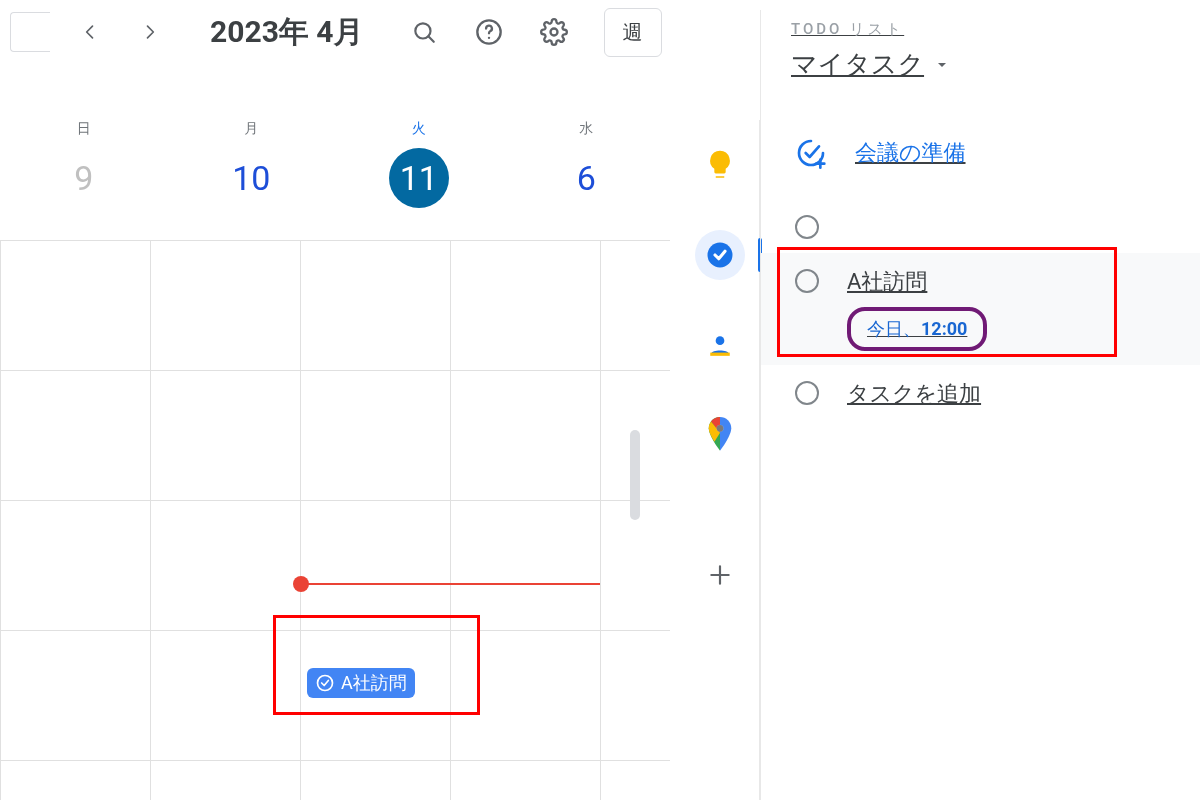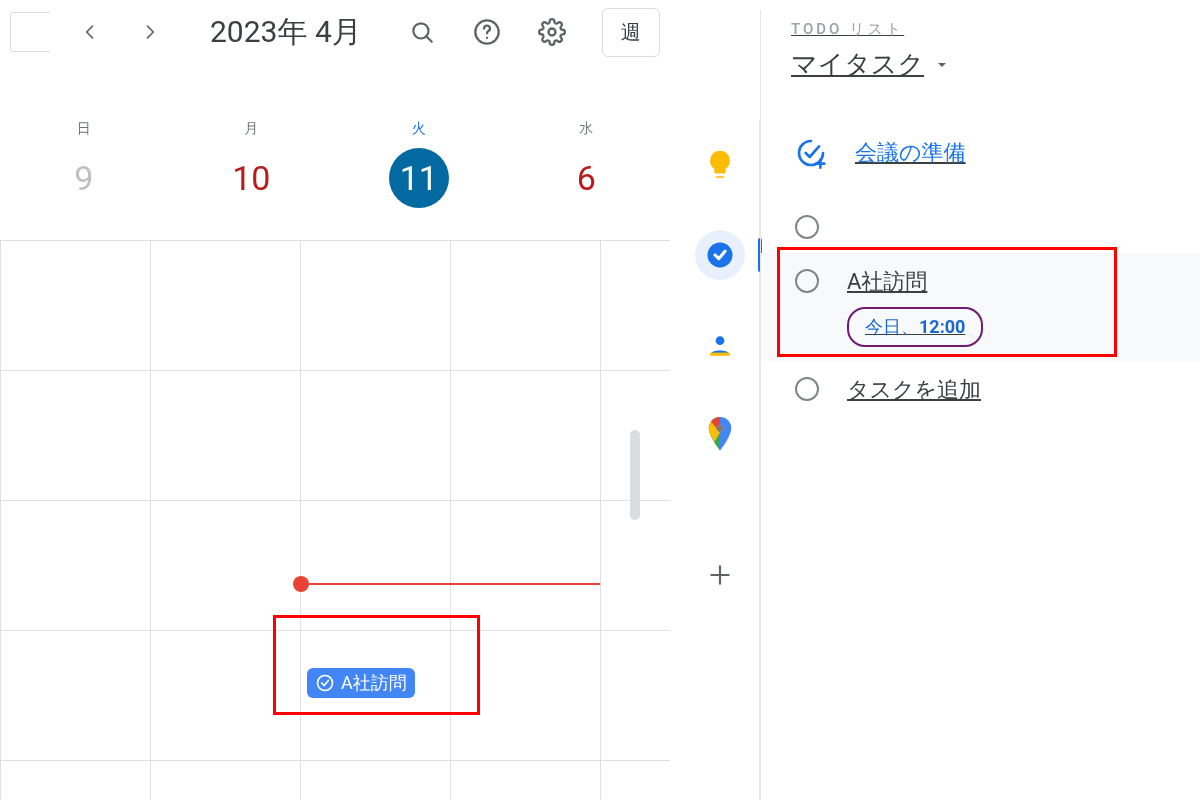--- a/index.html
+++ b/index.html
@@ -3,31 +3,31 @@
 <meta charset="utf-8">
 <style>
   * { box-sizing: border-box; margin: 0; padding: 0; }
   body { font-family: "Google Sans", Roboto, Arial, sans-serif; color: #3c4043; background: #fff; width: 1200px; height: 800px; overflow: hidden; position: relative; }
 
   
   .header { position: absolute; left: 0; top: 0; right: 0; height: 64px; display: flex; align-items: center; padding: 0 10px; }
   .hamburger-placeholder { width: 40px; height: 40px; border: 1px solid #dadce0; border-right: none; border-top-left-radius: 4px; border-bottom-left-radius: 4px; margin-right: 20px; }
   .nav-arrows { display: flex; gap: 20px; margin-right: 40px; }
   .icon-btn { width: 40px; height: 40px; display: flex; align-items: center; justify-content: center; border-radius: 50%; cursor: pointer; color: #5f6368; }
-  .date-title { font-size: 30px; color: #3c4043; font-weight: 400; margin-right: 30px; }
+  .date-title { font-size: 30px; color: #3c4043; font-weight: 700; margin-right: 30px; }
   .header-icons { display: flex; gap: 25px; align-items: center; margin-left: 10px; }
   .view-selector { margin-left: 30px; border: 1px solid #dadce0; border-radius: 6px; padding: 10px 18px; font-size: 20px; color: #3c4043; cursor: pointer; }
 
   
   .cal { position: absolute; left: 0; top: 120px; width: 670px; bottom: 0; }
   .day-headers { display: flex; height: 120px; }
   .day-col-header { flex: 1; text-align: center; }
   .day-col-header .dow { font-size: 14px; color: #70757a; font-weight: 500; }
   .day-col-header.today .dow { color: #1a73e8; }
-  .day-col-header .num { font-size: 34px; color: #b91c1c; margin-top: 10px; min-width: 60px; height: 60px; line-height: 60px; display: inline-block; border-radius: 50%; }
+  .day-col-header .num { font-size: 34px; color: #1d4ed8; margin-top: 10px; min-width: 60px; height: 60px; line-height: 60px; display: inline-block; border-radius: 50%; }
   .day-col-header.today .num { background: #0369a1; color: #fff; }
   .day-col-header.fade .num { color: #c0c0c0; }
 
   .grid { position: absolute; left: 0; top: 120px; width: 670px; bottom: 0; }
   .grid-row { position: absolute; left: 0; right: 0; border-top: 1px solid #e0e0e0; }
   .grid-col-line { position: absolute; top: 0; bottom: 0; border-left: 1px solid #e0e0e0; }
 
   .now-line { position: absolute; height: 2px; background: #ea4335; }
   .now-dot { position: absolute; width: 16px; height: 16px; background: #ea4335; border-radius: 50%; }
 
@@ -52,21 +52,21 @@
   .tasks-list-title span { font-size: 26px; color: #3c4043; }
   .add-task-row { display: flex; align-items: center; gap: 28px; margin-top: 55px; margin-left: 4px; cursor: pointer; }
   .add-task-row span { font-size: 22px; color: #1a73e8; }
 
   .task-list { margin-top: 30px; }
   .task-item { display: flex; align-items: flex-start; gap: 28px; padding: 14px 0 14px 4px; cursor: pointer; }
   .task-item.highlight { background: #f8f9fa; margin-left: -30px; padding-left: 34px; margin-right: -10px; padding-right: 10px; }
   .task-circle { width: 24px; height: 24px; border: 2.5px solid #80868b; border-radius: 50%; flex-shrink: 0; margin-top: 2px; }
   .task-body { display: flex; flex-direction: column; gap: 10px; }
   .task-title { font-size: 22px; color: #3c4043; }
-  .task-date-pill { display: inline-block; border: 2px solid #701a75; border-radius: 18px; padding: 6px 16px; font-size: 18px; color: #1967d2; }
+  .task-date-pill { display: inline-block; border: 4px solid #701a75; border-radius: 18px; padding: 6px 16px; font-size: 18px; color: #1967d2; }
   .task-date-pill b { font-weight: 700; }
 
   
   .stroke { fill: none; stroke: currentColor; stroke-width: 2; stroke-linecap: round; stroke-linejoin: round; }
   .darkgray { color: #5f6368; }
   .blue { color: #1a73e8; }
 </style>
 </head>
 <body>
 

